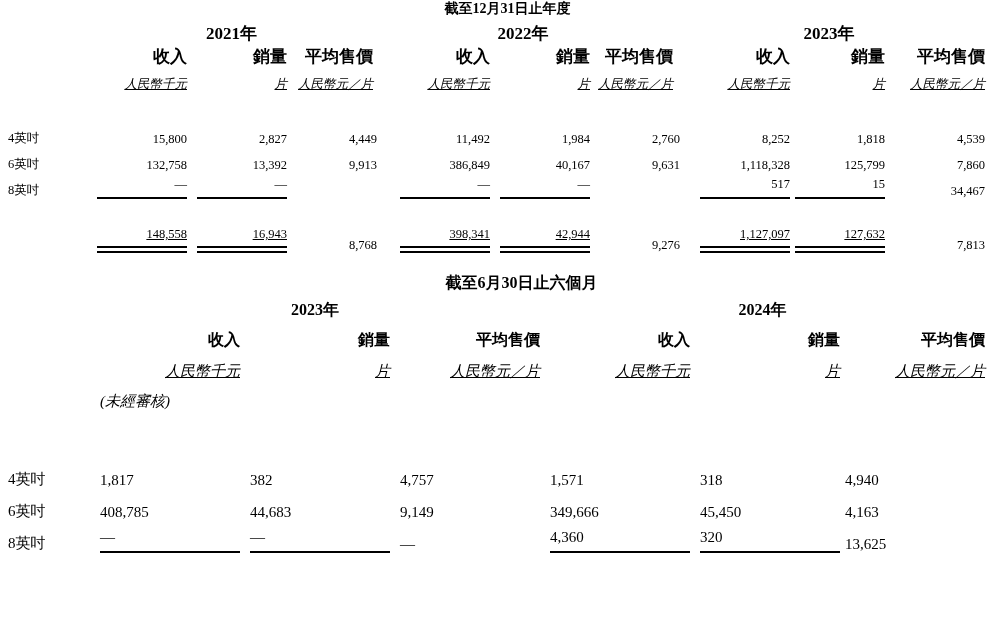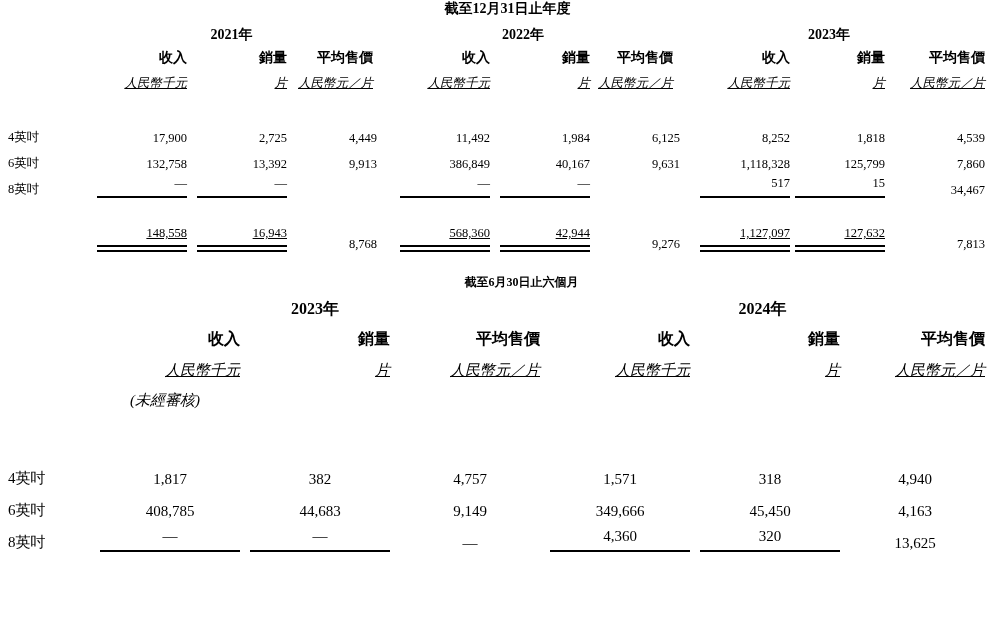--- a/index.html
+++ b/index.html
@@ -25,21 +25,21 @@
     font-weight: bold;
   }
   .t-annual {
     font-size: 14px;
     line-height: 18px;
     margin-bottom: 4px;
     padding-left: 30px;
     box-sizing: border-box;
   }
   .t-interim {
-    font-size: 12px;
+    font-size: 16px;
     line-height: 20px;
     margin-top: 20px;
     margin-bottom: 2px;
     padding-left: 58px;
     box-sizing: border-box;
   }
   table.ftable {
     border-collapse: collapse;
     table-layout: fixed;
     width: 985px;
@@ -56,35 +56,35 @@
 
   
   .annual { font-size: 12.5px; }
   .annual tr.yr   { height: 22px; }
   .annual tr.hdr  { height: 23px; }
   .annual tr.unit { height: 25px; }
   .annual tr.g1   { height: 28px; }
   .annual tr.data { height: 26px; }
   .annual tr.g2   { height: 28px; }
   .annual tr.total{ height: 26px; }
-  .annual tr.yr td, .annual tr.hdr td { font-weight: bold; font-size: 14px; }
+  .annual tr.yr td, .annual tr.hdr td { font-weight: bold; font-size: 17px; }
   .annual .cb { display: inline-block; width: 90px; text-align: right; }
 
   
   .interim { font-size: 15px; }
   .interim tr.yr   { height: 26px; }
   .interim tr.hdr  { height: 30px; }
   .interim tr.unit { height: 30px; }
   .interim tr.note { height: 30px; }
   .interim tr.g1   { height: 46px; }
   .interim tr.data { height: 32px; }
   .interim tr.g2   { height: 22px; }
   .interim tr.total{ height: 32px; }
   .interim tr.yr td, .interim tr.hdr td { font-weight: bold; font-size: 16px; }
-  .interim .cb { display: inline-block; width: 140px; text-align: center; }
+  .interim .cb { display: inline-block; width: 140px; text-align: left; }
 
   tr.unit td, tr.note td { font-style: italic; text-decoration: underline; }
 
   
   td.r .cb   { border-bottom: 2px solid #000; padding-bottom: 5px; }
   td.dbl .cb { border-bottom: 7px double #000; padding-bottom: 4px; text-decoration: underline; }
   .note-pad .cb { padding-right: 10px; box-sizing: border-box; }
 </style>
 </head>
 <body>
@@ -140,26 +140,26 @@
       <td class="num">片</td>
       <td class="num">人民幣元／片</td>
     </tr>
 
     <tr class="g1">
           <td colspan="10"></td>
         </tr>
 
     <tr class="data">
       <td class="lbl">4英吋</td>
-      <td class="num"><span class="cb">17,900</span></td>
-      <td class="num"><span class="cb">2,725</span></td>
+      <td class="num"><span class="cb">15,800</span></td>
+      <td class="num"><span class="cb">2,827</span></td>
       <td class="num"><span class="cb">4,449</span></td>
       <td class="num"><span class="cb">11,492</span></td>
       <td class="num"><span class="cb">1,984</span></td>
-      <td class="num"><span class="cb">6,125</span></td>
+      <td class="num"><span class="cb">2,760</span></td>
       <td class="num"><span class="cb">8,252</span></td>
       <td class="num"><span class="cb">1,818</span></td>
       <td class="num"><span class="cb">4,539</span></td>
     </tr>
 
     <tr class="data">
       <td class="lbl">6英吋</td>
       <td class="num"><span class="cb">132,758</span></td>
       <td class="num"><span class="cb">13,392</span></td>
       <td class="num"><span class="cb">9,913</span></td>
@@ -186,21 +186,21 @@
 
     <tr class="g2">
           <td colspan="10"></td>
         </tr>
 
     <tr class="total">
       <td></td>
       <td class="num dbl"><span class="cb">148,558</span></td>
       <td class="num dbl"><span class="cb">16,943</span></td>
       <td class="num"><span class="cb">8,768</span></td>
-      <td class="num dbl"><span class="cb">568,360</span></td>
+      <td class="num dbl"><span class="cb">398,341</span></td>
       <td class="num dbl"><span class="cb">42,944</span></td>
       <td class="num"><span class="cb">9,276</span></td>
       <td class="num dbl"><span class="cb">1,127,097</span></td>
       <td class="num dbl"><span class="cb">127,632</span></td>
       <td class="num"><span class="cb">7,813</span></td>
     </tr>
   </tbody>
     </table>
 
   <div class="tbl-title t-interim">截至6月30日止六個月</div>

